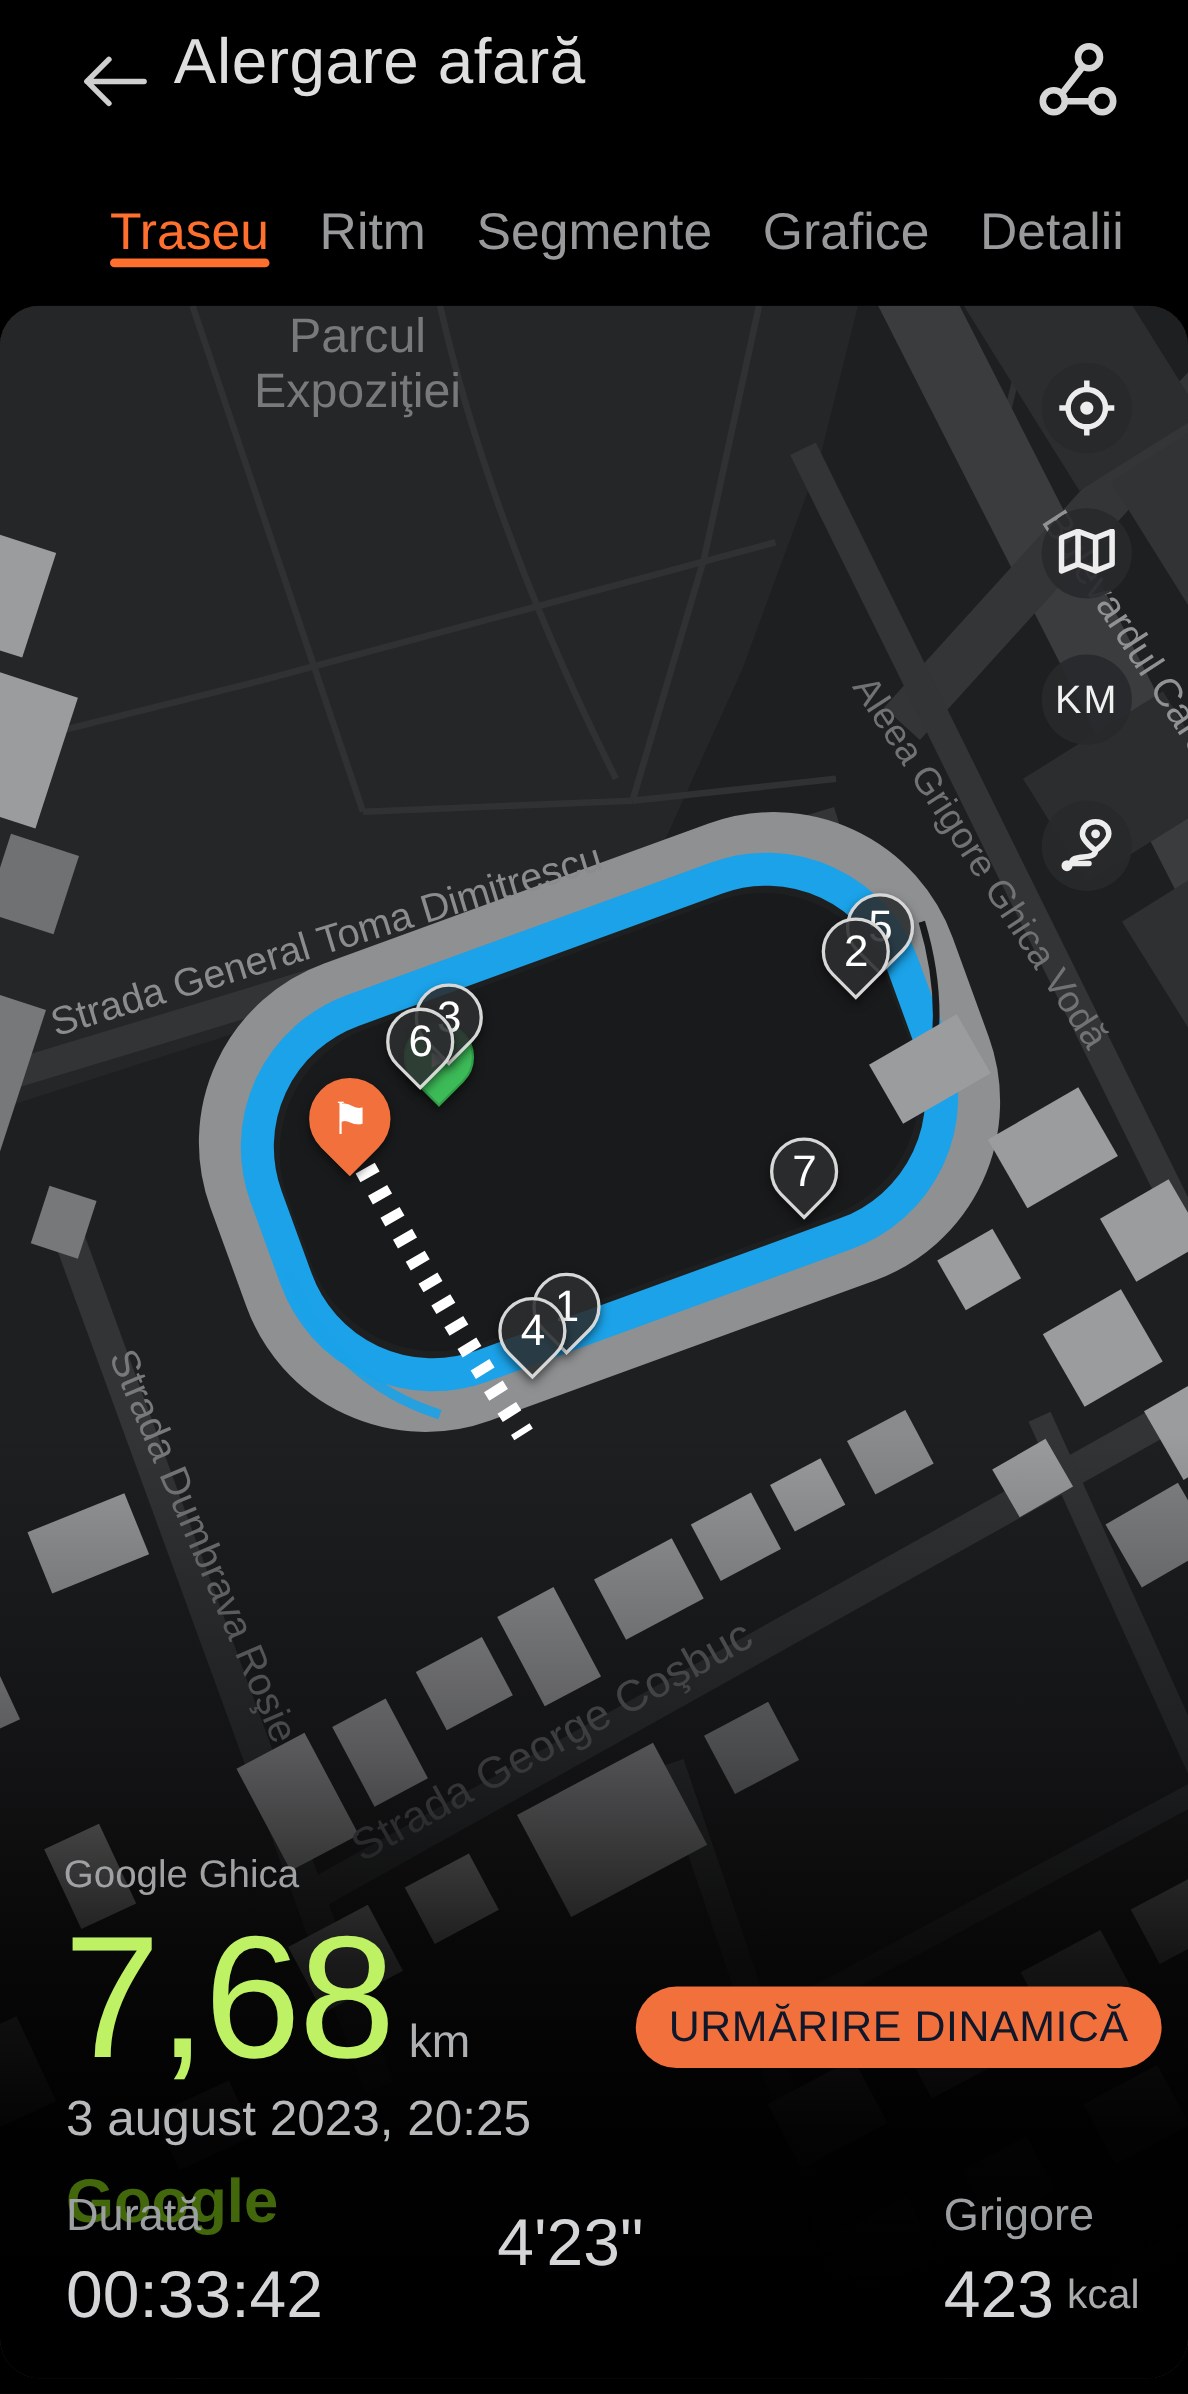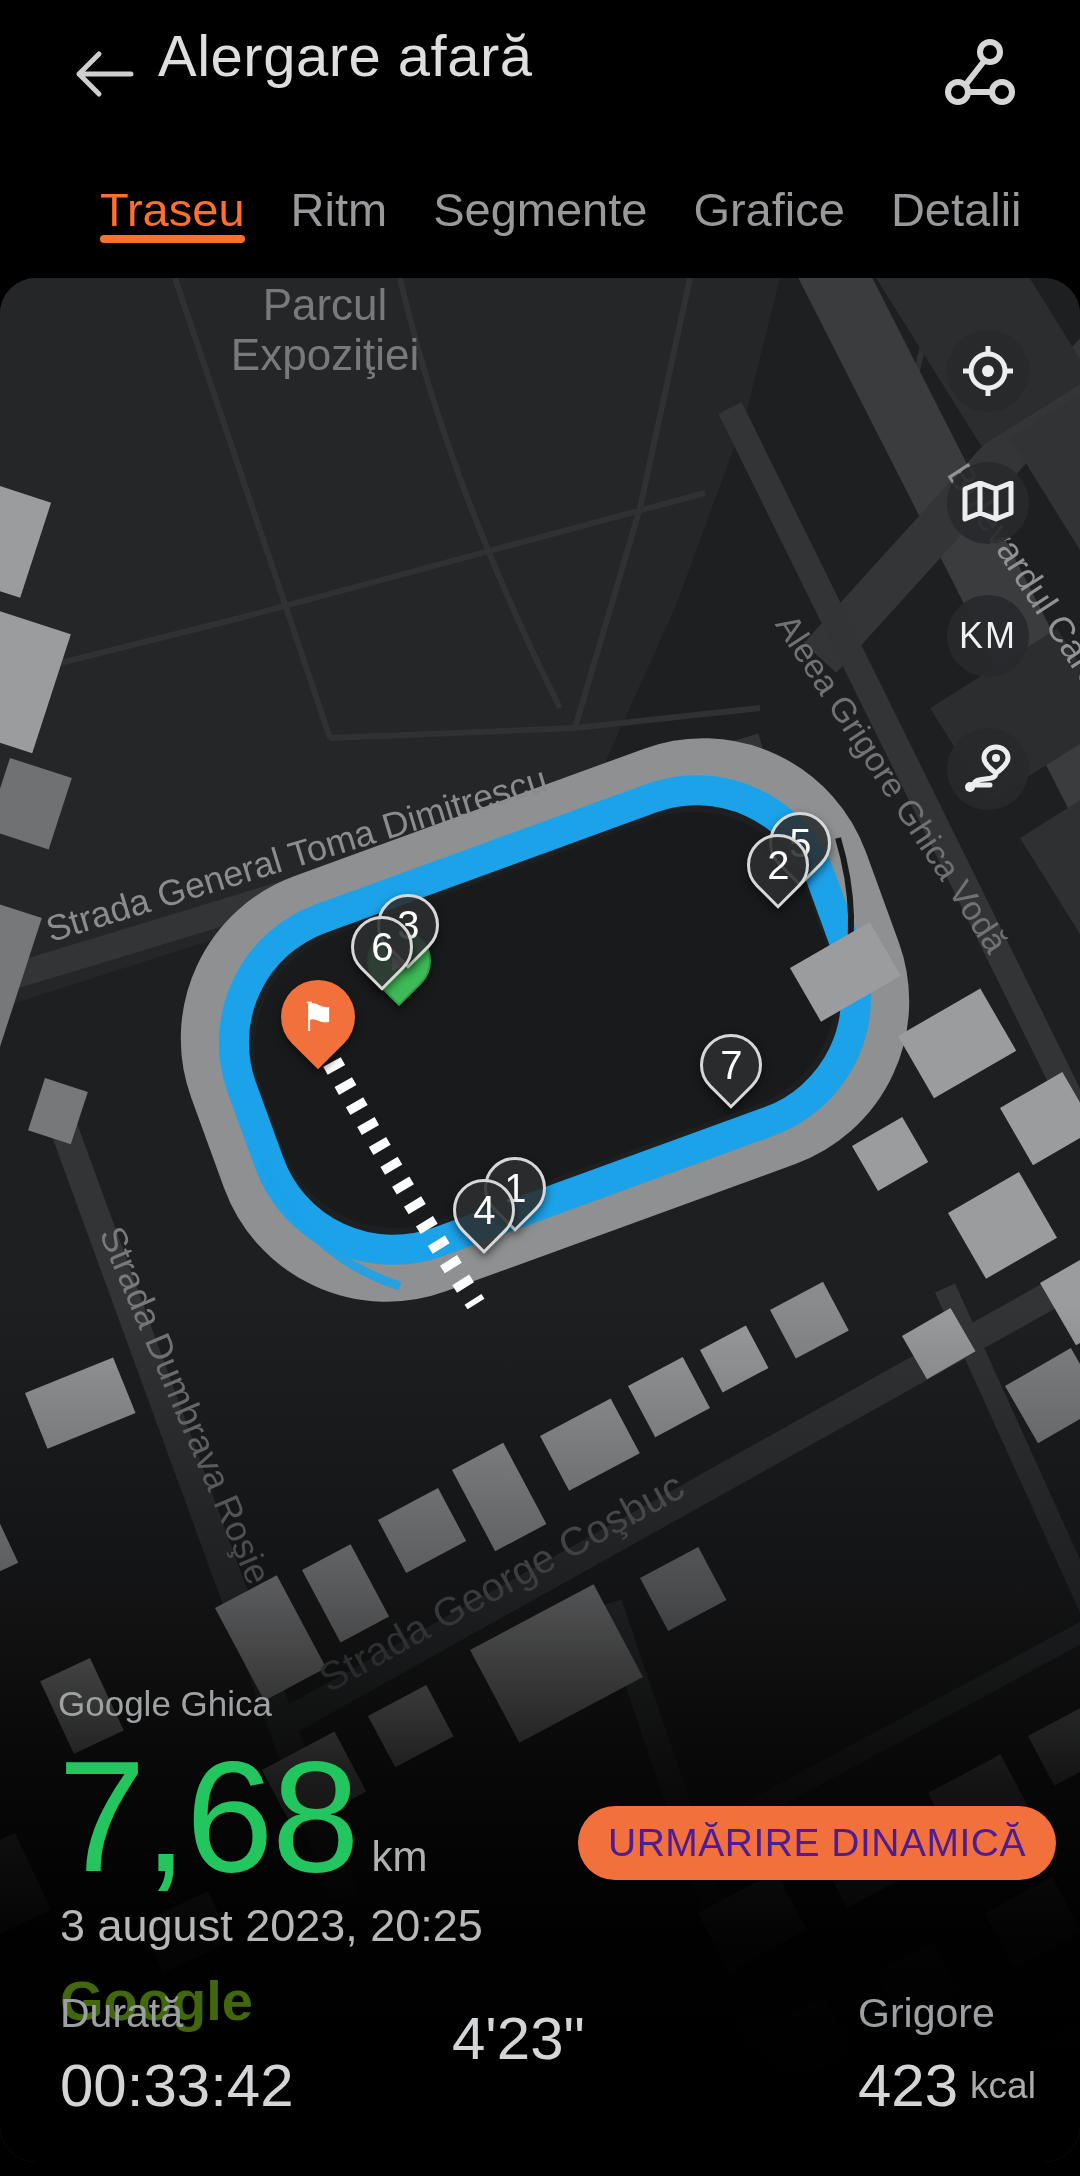--- a/index.html
+++ b/index.html
@@ -33,24 +33,24 @@
   
   .map-btn { position:absolute; left:947px; width:82px; height:82px; border-radius:50%; background:rgba(39,41,43,.92); display:flex; align-items:center; justify-content:center; }
   .map-btn.km { color:#f0f0f0; font-size:36px; letter-spacing:2px; }
   
   .bottom-fade { position:absolute; left:0; right:0; bottom:0; height:860px;
     background:linear-gradient(180deg, rgba(5,5,5,0) 0%, rgba(5,5,5,.45) 34%, rgba(3,3,3,.85) 56%, rgba(0,0,0,.97) 74%, #000 92%); }
   .gmaps-attr { position:absolute; left:58px; top:1406px; font-size:35px; color:#9fa1a3; z-index:3; }
   .google-ghost { position:absolute; left:60px; top:1690px; font-size:56px; font-weight:bold; color:#84cc16; opacity:.5; z-index:2; }
   .summary { position:absolute; left:0; top:0; width:100%; height:100%; z-index:4; }
   .distance { position:absolute; left:58px; top:1448px; display:flex; align-items:baseline; }
-  .distance .val { font-size:158px; color:#22c55e; letter-spacing:-2px; }
+  .distance .val { font-size:158px; color:#bef264; letter-spacing:-2px; }
   .distance .unit { font-size:42px; color:#aeb0b2; margin-left:14px; }
   .track-btn { position:absolute; left:578px; top:1528px; height:74px; border-radius:37px; background:#f2703c; display:flex; align-items:center; padding:0 30px; }
-  .track-btn span { color:#4c1d95; font-size:39px; letter-spacing:0.5px; }
+  .track-btn span { color:#0f172a; font-size:39px; letter-spacing:0.5px; }
   .date-line { position:absolute; left:60px; top:1622px; font-size:45px; color:#b6b8ba; }
   .stat { position:absolute; top:1712px; }
   .stat .lbl { font-size:41px; color:#9da0a2; }
   .stat .big { margin-top:14px; font-size:60px; color:#d4d5d7; display:flex; align-items:center; }
   .stat .big .u { font-size:37px; color:#aaacae; margin-left:12px; }
   .stat.c1 { left:60px; } .stat.c2 { left:452px; } .stat.c3 { left:858px; }
 </style>
 </head>
 <body>
 

